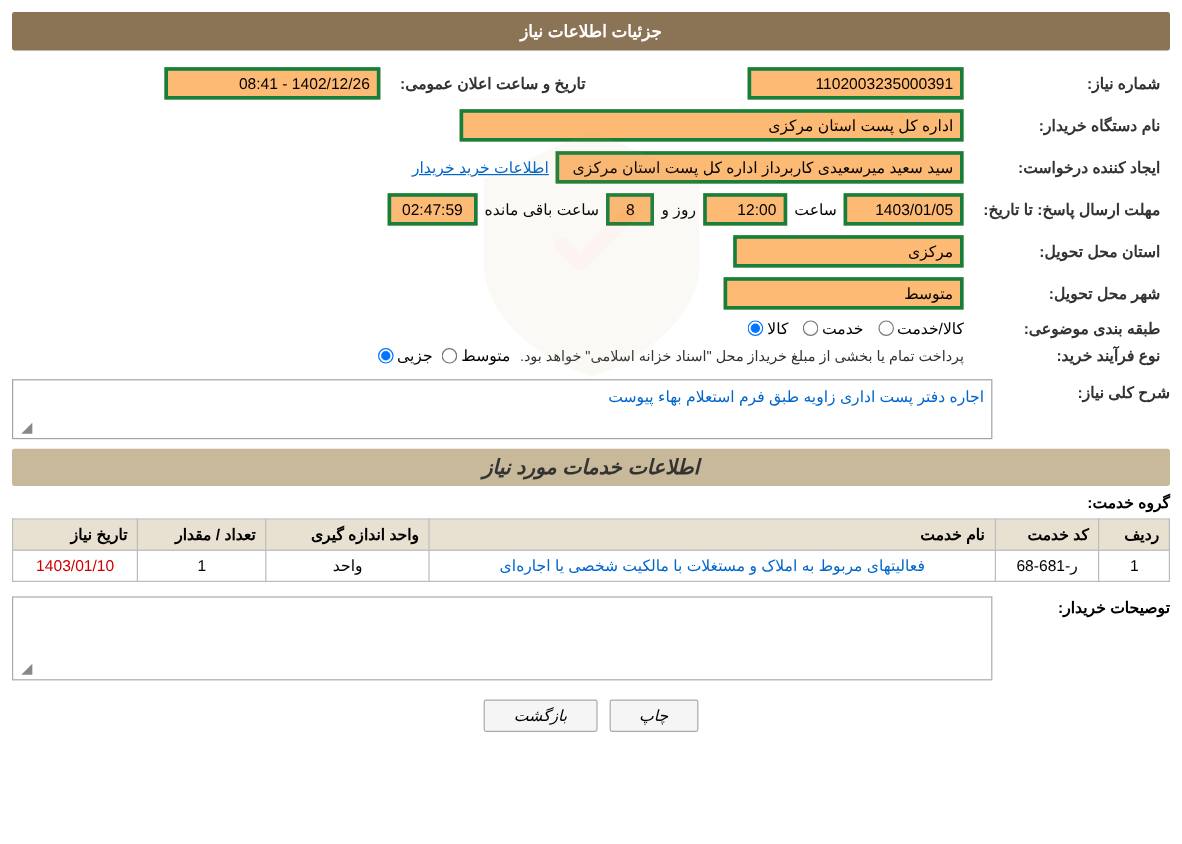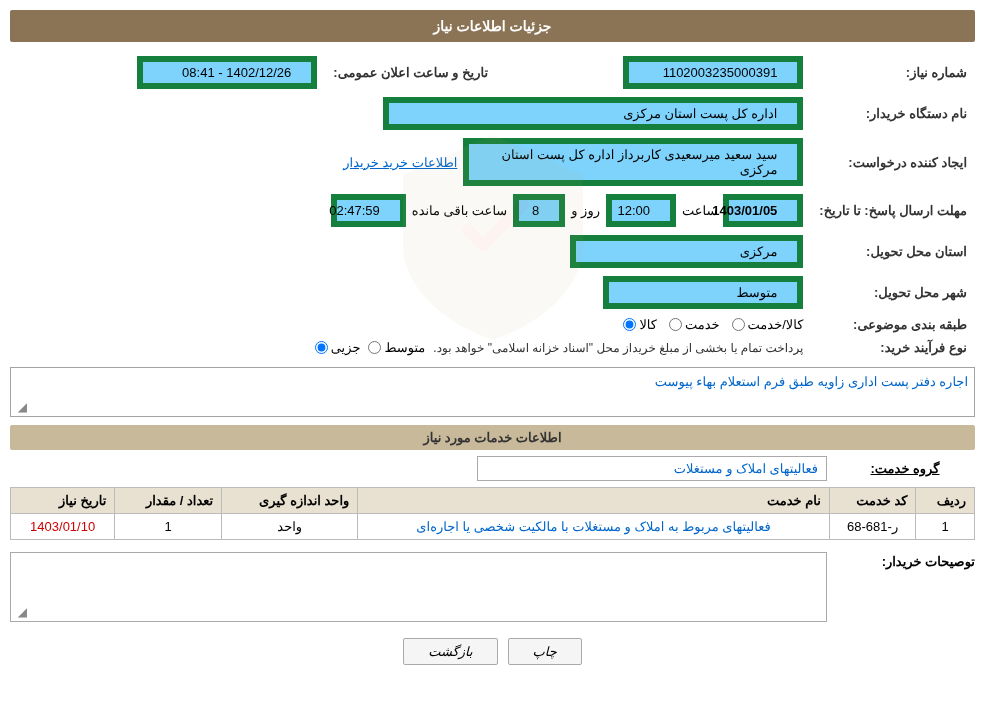--- a/index.html
+++ b/index.html
@@ -24,24 +24,25 @@
       font-size: 14px;
       font-weight: bold;
       border-radius: 2px;
       margin-bottom: 10px;
     }
     .section-title {
       background: #c8b99a;
       color: #333;
       text-align: center;
       padding: 5px 10px;
-      font-size: 13px;
+      font-size: 17px;
       font-weight: bold;
       border-radius: 2px;
       margin: 8px 0 6px 0;
+      font-style: italic;
     }
     .info-table {
       width: 100%;
       border-collapse: collapse;
       margin-bottom: 4px;
     }
     .info-table td {
       padding: 4px 8px;
       vertical-align: middle;
     }
@@ -49,32 +50,31 @@
       color: #333;
       font-weight: bold;
       text-align: right;
       white-space: nowrap;
       width: 140px;
     }
     .value-cell {
       text-align: right;
     }
     .input-box {
-      border: 6px solid #15803d;
-      background: #7dd3fc;
-      padding: 3px 20px;
+      border: 3px solid #15803d;
+      background: #fdba74;
+      padding: 3px 6px;
       min-height: 22px;
       display: inline-block;
     }
     .input-medium {
       width: 180px;
     }
     .input-small {
-      width: 80px;
-      font-weight: bold;
+      width: 100px;
     }
     .link-blue {
       color: #0066cc;
       text-decoration: underline;
       cursor: pointer;
     }
     .row-flex {
       display: flex;
       align-items: center;
       gap: 6px;
@@ -258,21 +258,21 @@
             <span class="input-box" style="width:40px;text-align:center;">8</span>
             <span>ساعت باقی مانده</span>
             <span class="input-box" style="width:75px;text-align:center;">02:47:59</span>
           </div>
         </td>
       </tr>
 
       <tr>
         <td class="label-cell">استان محل تحویل:</td>
         <td class="value-cell" colspan="3">
-          <span class="input-box" style="width:233px;margin-left:28px;">مرکزی</span>
+          <span class="input-box" style="width:192px;margin-left:28px;">مرکزی</span>
         </td>
       </tr>
 
       <tr>
         <td class="label-cell">شهر محل تحویل:</td>
         <td class="value-cell" colspan="3">
           <span class="input-box" style="width:200px;">متوسط</span>
         </td>
       </tr>
 
@@ -309,35 +309,33 @@
               <span>جزیی</span>
               <input type="radio" name="process" checked="" style="">
             </div>
           </div>
         </td>
       </tr>
     </tbody>
       </table>
 
     <div style="display:flex; align-items:flex-start; gap:8px; margin: 6px 0; direction:rtl;">
+      <span class="label-cell" style="width:140px; font-weight:bold; padding-top:6px;">شرح کلی نیاز:</span>
       <div class="sharh-box" style="flex:1; position:relative;">
         <div class="sharh-inner">اجاره دفتر پست اداری زاویه طبق فرم استعلام بهاء پیوست</div>
         <span class="resize-handle">◢</span>
       </div>
     </div>
 
   </div>
 
   <div class="section-title">اطلاعات خدمات مورد نیاز</div>
 
   <div style="display:flex; align-items:center; gap:8px; margin-bottom:6px; direction:rtl;">
-    <span style="font-weight:bold; width:140px; text-align:center;text-decoration:underline;">گروه خدمت:</span>
-    <span class="group-service-value">
-      <a href="#" style="color:#0066cc; text-decoration:none;">فعالیتهای  املاک  و مستغلات</a>
-    </span>
+    <span style="font-weight:bold; width:140px; text-align:right;">گروه خدمت:</span>
   </div>
 
   <table class="services-table">
     <thead>
       <tr>
         <th>ردیف</th>
         <th>کد خدمت</th>
         <th>نام خدمت</th>
         <th>واحد اندازه گیری</th>
         <th>تعداد / مقدار</th>

